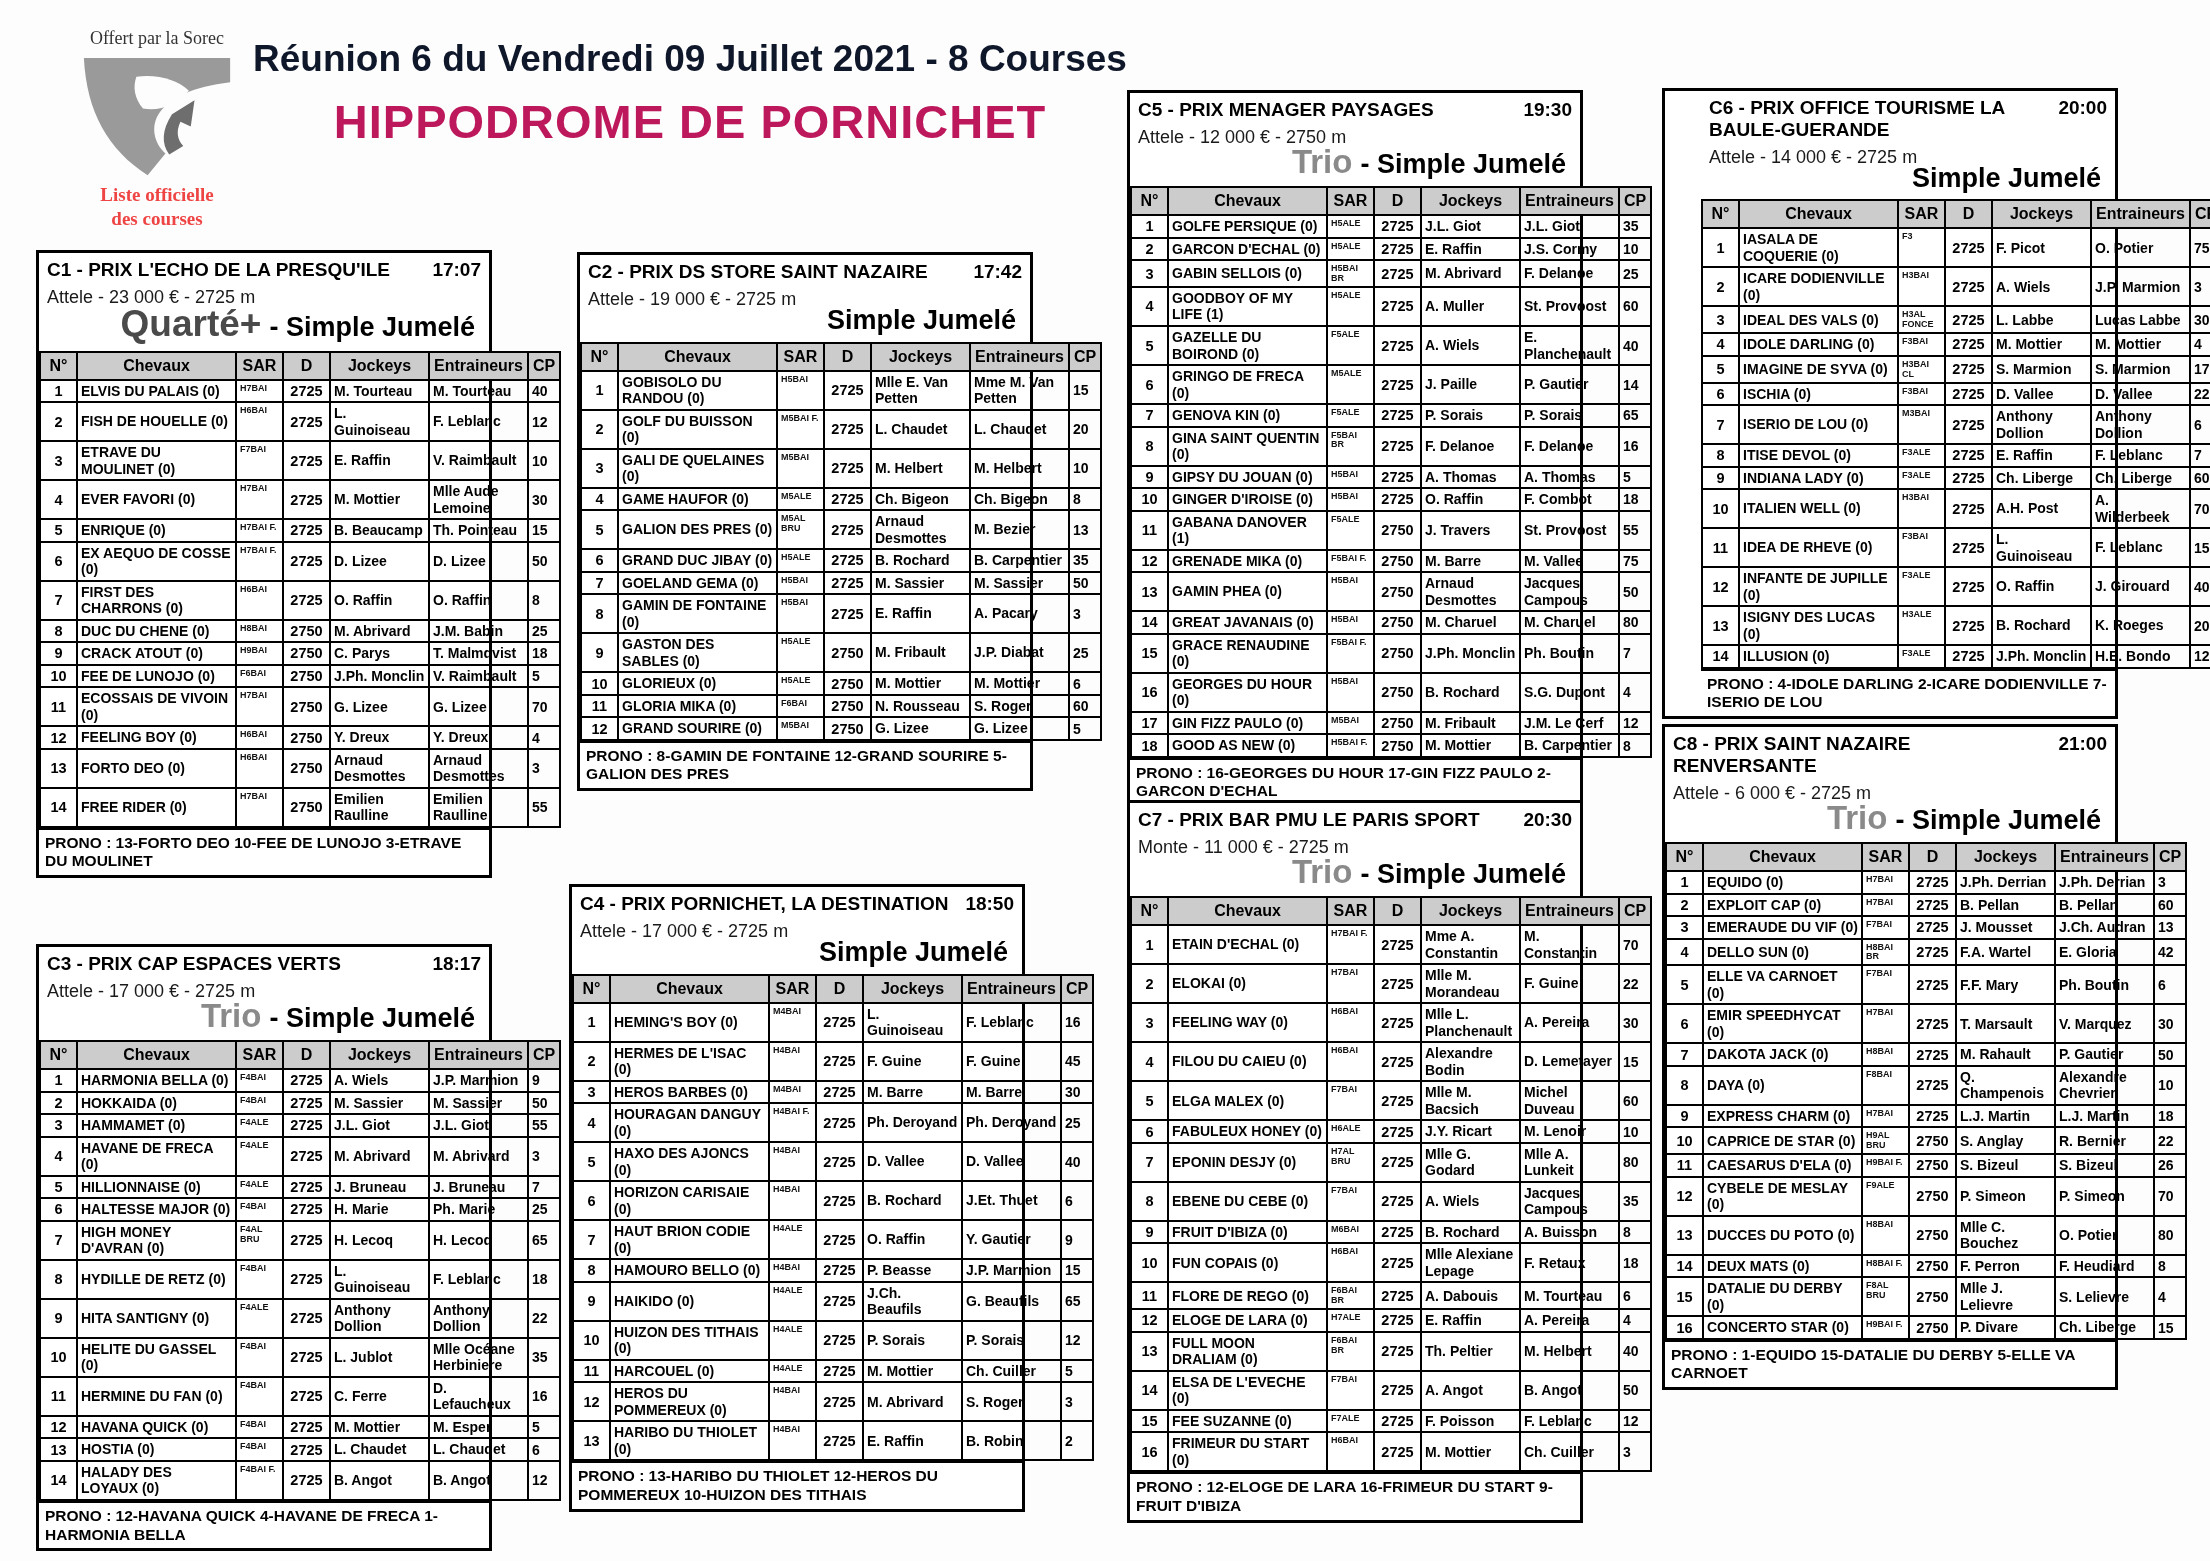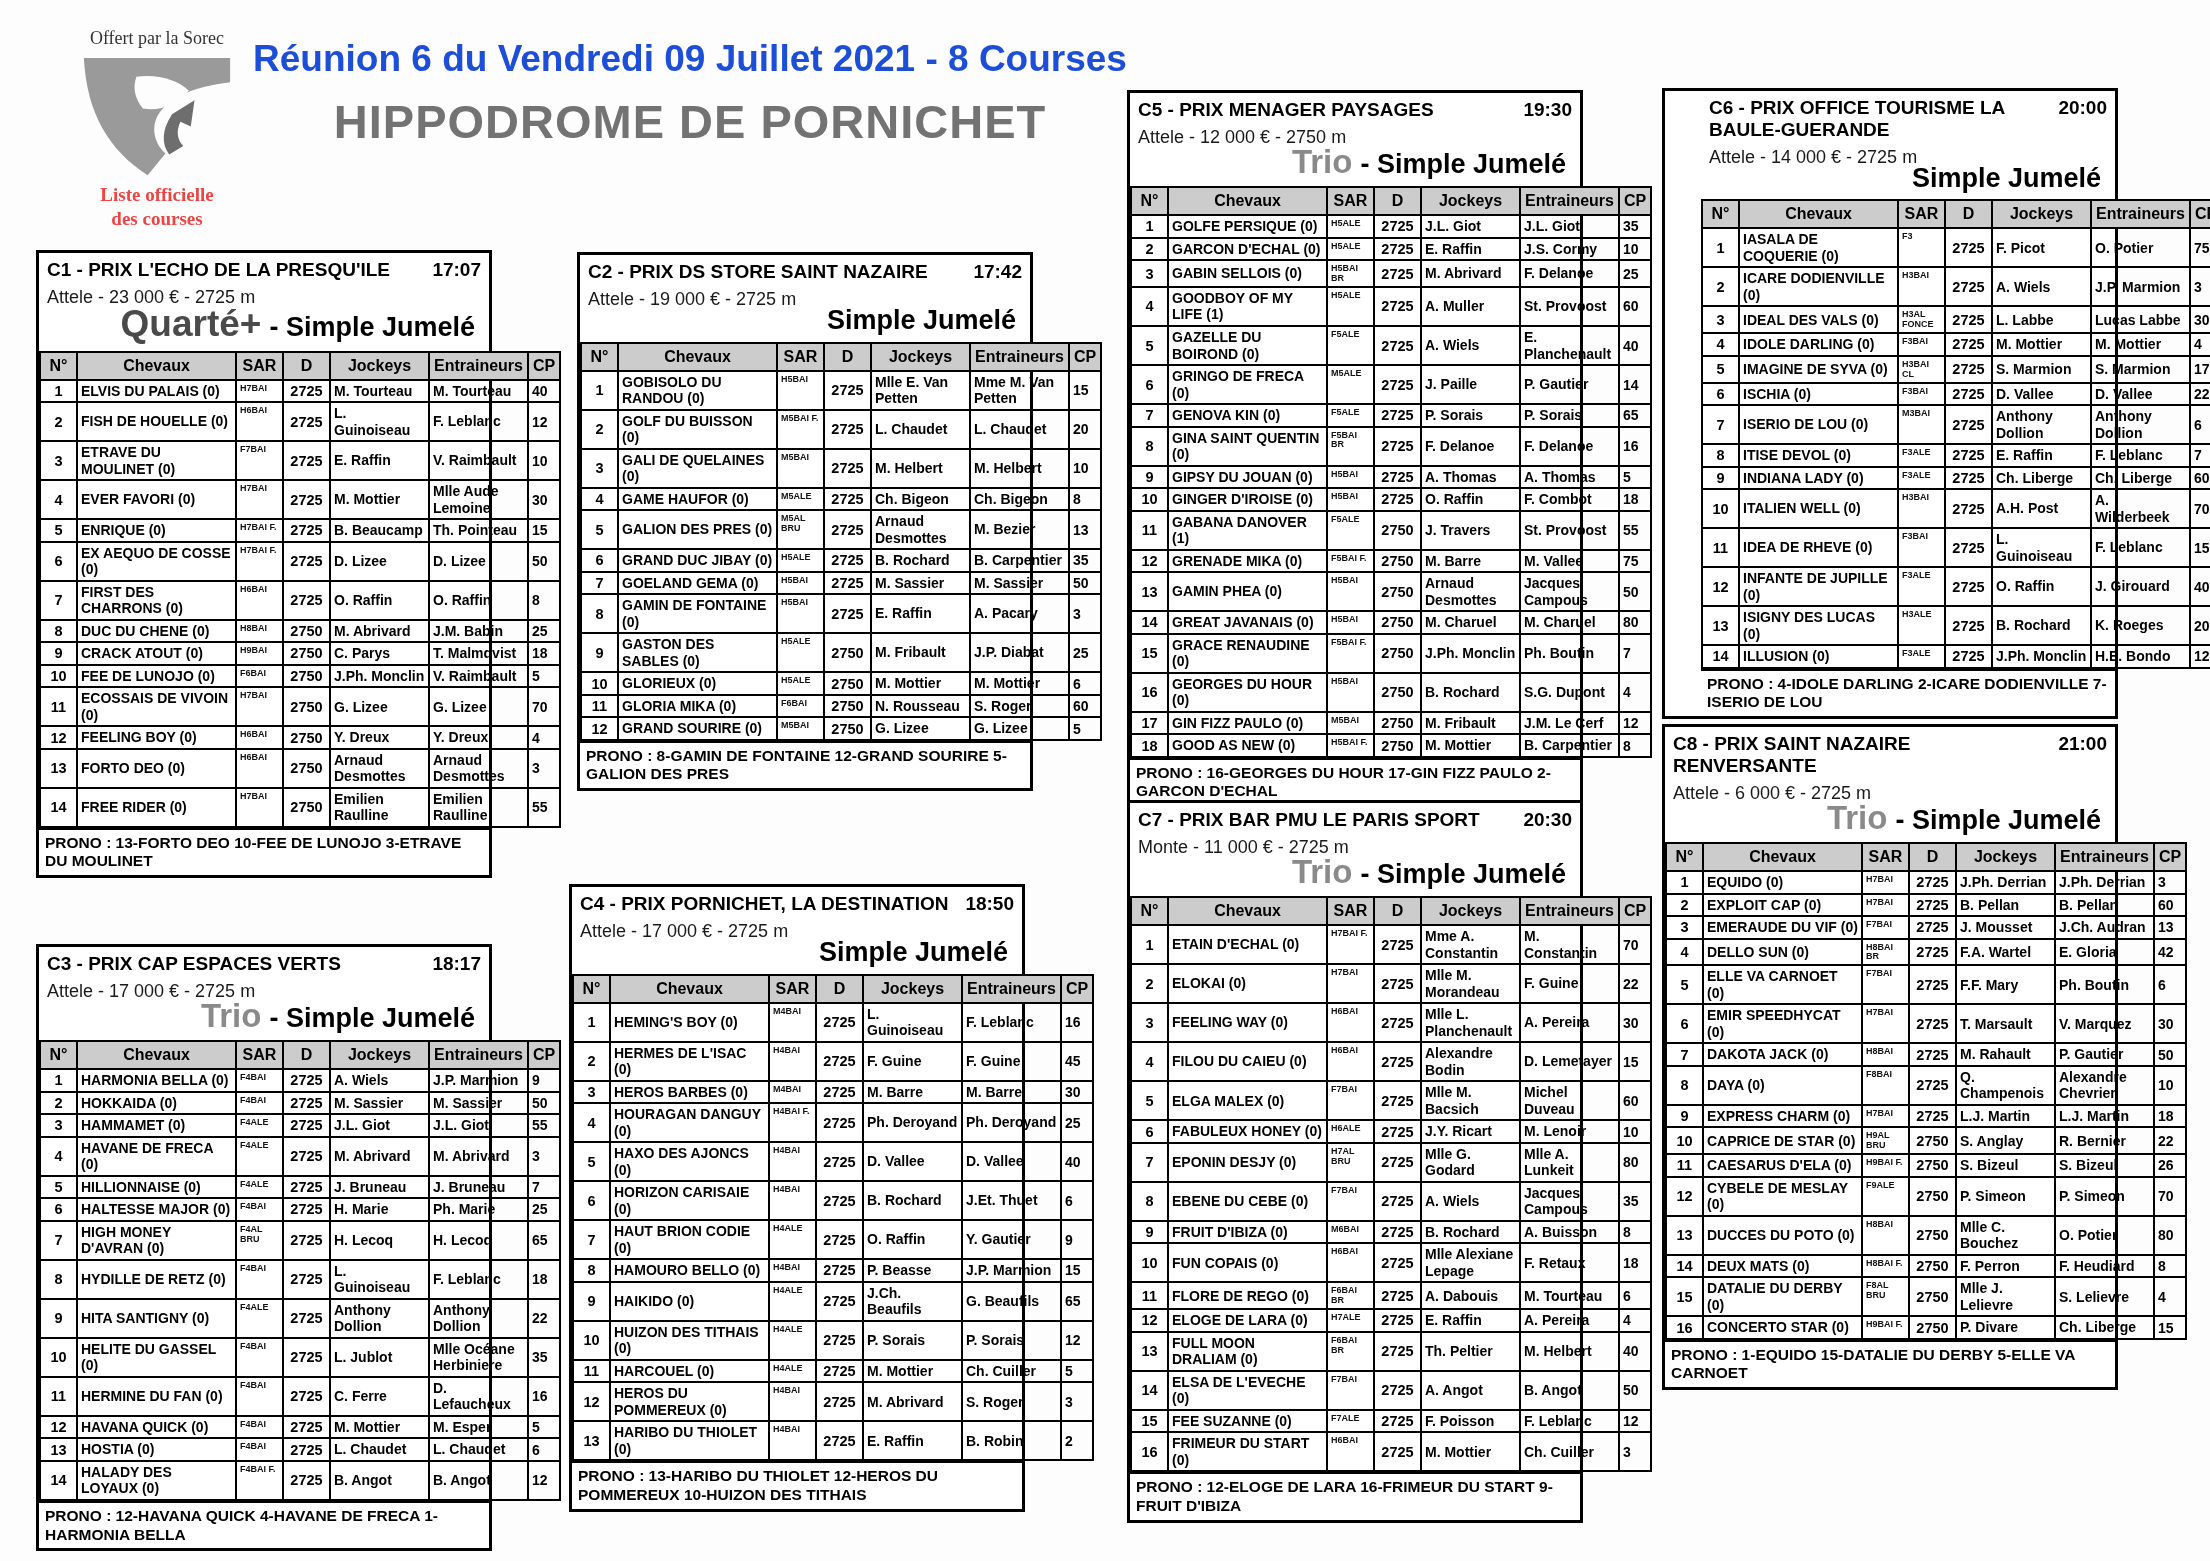--- a/index.html
+++ b/index.html
@@ -6,22 +6,22 @@
   body{
     width:2210px;height:1561px;position:relative;background:#fdfdfd;
     font-family:"Liberation Sans",sans-serif;color:#000;overflow:hidden;
   }
   
   .logo-block{position:absolute;left:52px;top:28px;width:210px;text-align:center;}
   .logo-line1{font-family:"Liberation Serif",serif;font-size:18px;color:#333;}
   .logo-svg{display:block;margin:4px auto 2px auto;}
   .logo-line2,.logo-line3{font-family:"Liberation Serif",serif;font-weight:bold;font-size:19px;color:#ef4444;line-height:1.25;}
   .masthead{position:absolute;left:240px;top:38px;width:900px;text-align:center;}
-  .page-title{font-size:37px;font-weight:bold;color:#1d4ed8;letter-spacing:0px;}
-  .page-subtitle{font-size:47px;font-weight:bold;color:#737373;margin-top:14px;letter-spacing:1px;}
+  .page-title{font-size:37px;font-weight:bold;color:#0f172a;letter-spacing:0px;}
+  .page-subtitle{font-size:47px;font-weight:bold;color:#be185d;margin-top:14px;letter-spacing:1px;}
   
   .race-card{position:absolute;width:456px;border:3px solid #000;background:#fff;box-sizing:border-box;}
   .race-head{padding:6px 8px 2px 8px;}
   .title-row{display:flex;justify-content:space-between;gap:8px;font-weight:bold;font-size:19px;line-height:1.15;}
   .race-title{flex:1;}
   .race-time{white-space:nowrap;}
   .race-cond{font-size:18px;margin-top:6px;color:#1a1a1a;}
   .race-bets{text-align:right;padding:0 6px 4px 0;margin-top:-4px;line-height:1.1;}
   .bet-big{font-size:33px;font-weight:bold;color:#8a8a8a;}
   .bet-big.quarte{font-size:37px;color:#4a4a4a;}

